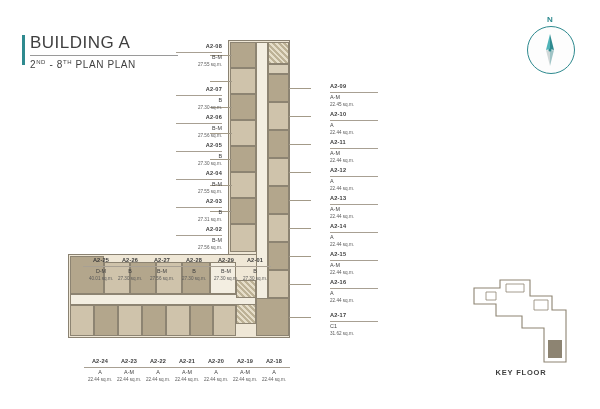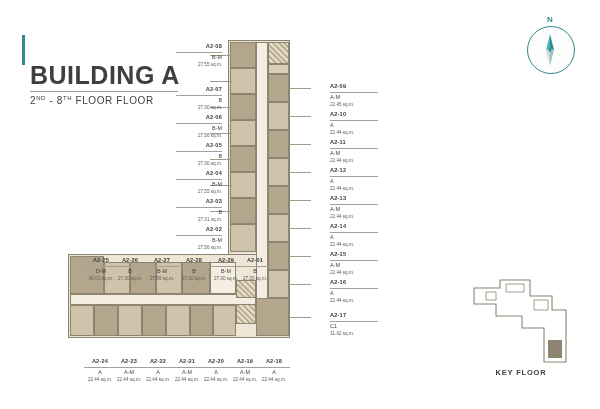--- a/index.html
+++ b/index.html
@@ -16,26 +16,25 @@
   }
 
   
   #title-block {
     position: absolute;
     left: 30px;
     top: 34px;
     width: 230px;
   }
   #building-title {
-    font-size: 25px;
-    font-weight: bold;
+    font-size: 17px;
+    font-weight: normal;
     letter-spacing: 0.5px;
     color: #3f3f3f;
     line-height: 1.05;
-    margin-top: 28px;
   }
   #title-rule {
     width: 148px;
     height: 1px;
     background: #9a9a9a;
     margin: 3px 0 3px 0;
   }
   #floor-subtitle {
     font-size: 10px;
     letter-spacing: 0.6px;
@@ -176,21 +175,21 @@
     color: #3f3f3f;
   }
 </style>
 </head>
 <body>
 
 <div id="title-block">
   <div id="title-accent"></div>
   <div id="building-title">BUILDING A</div>
   <div id="title-rule"></div>
-  <div id="floor-subtitle"><span>2</span><sup>ND</sup><span> - 8</span><sup>TH</sup><span> FLOOR FLOOR</span></div>
+  <div id="floor-subtitle"><span>2</span><sup>ND</sup><span> - 8</span><sup>TH</sup><span> PLAN PLAN</span></div>
 </div>
 
 <div id="compass">
   <div class="ring"></div>
   <div class="n-label">N</div>
   <svg width="48" height="48" viewBox="0 0 48 48">
     <polygon points="23,8 27,24 23,23" fill="#2e8a8f"></polygon>
     <polygon points="23,40 19,24 23,25" fill="#cfd8d8"></polygon>
     <polygon points="23,8 19,24 23,23" fill="#4fb3b8"></polygon>
     <polygon points="23,40 27,24 23,25" fill="#9fc3c5"></polygon>

